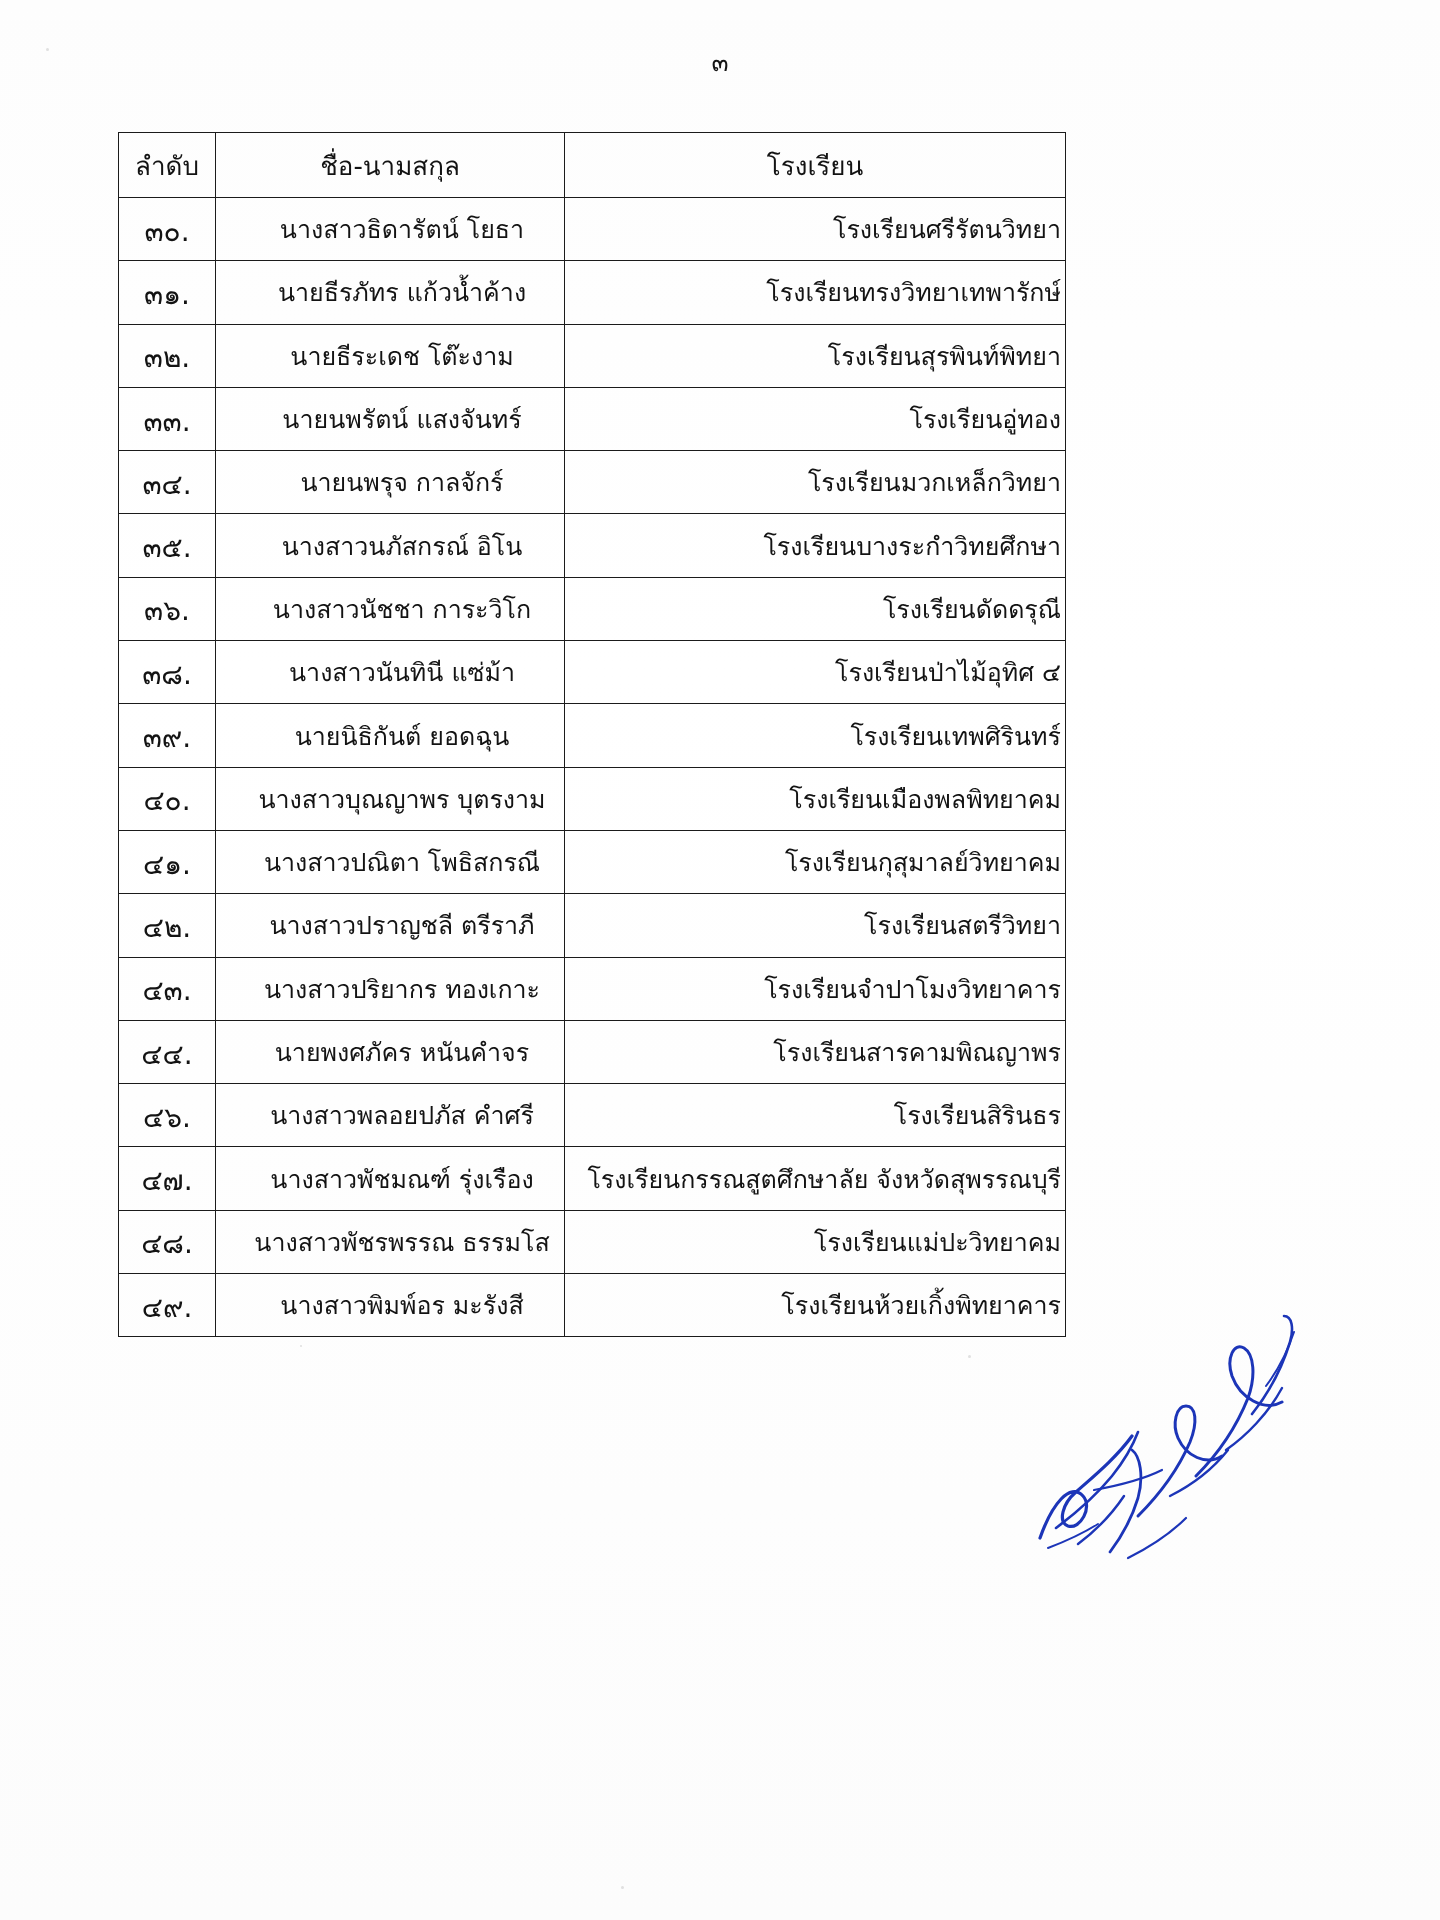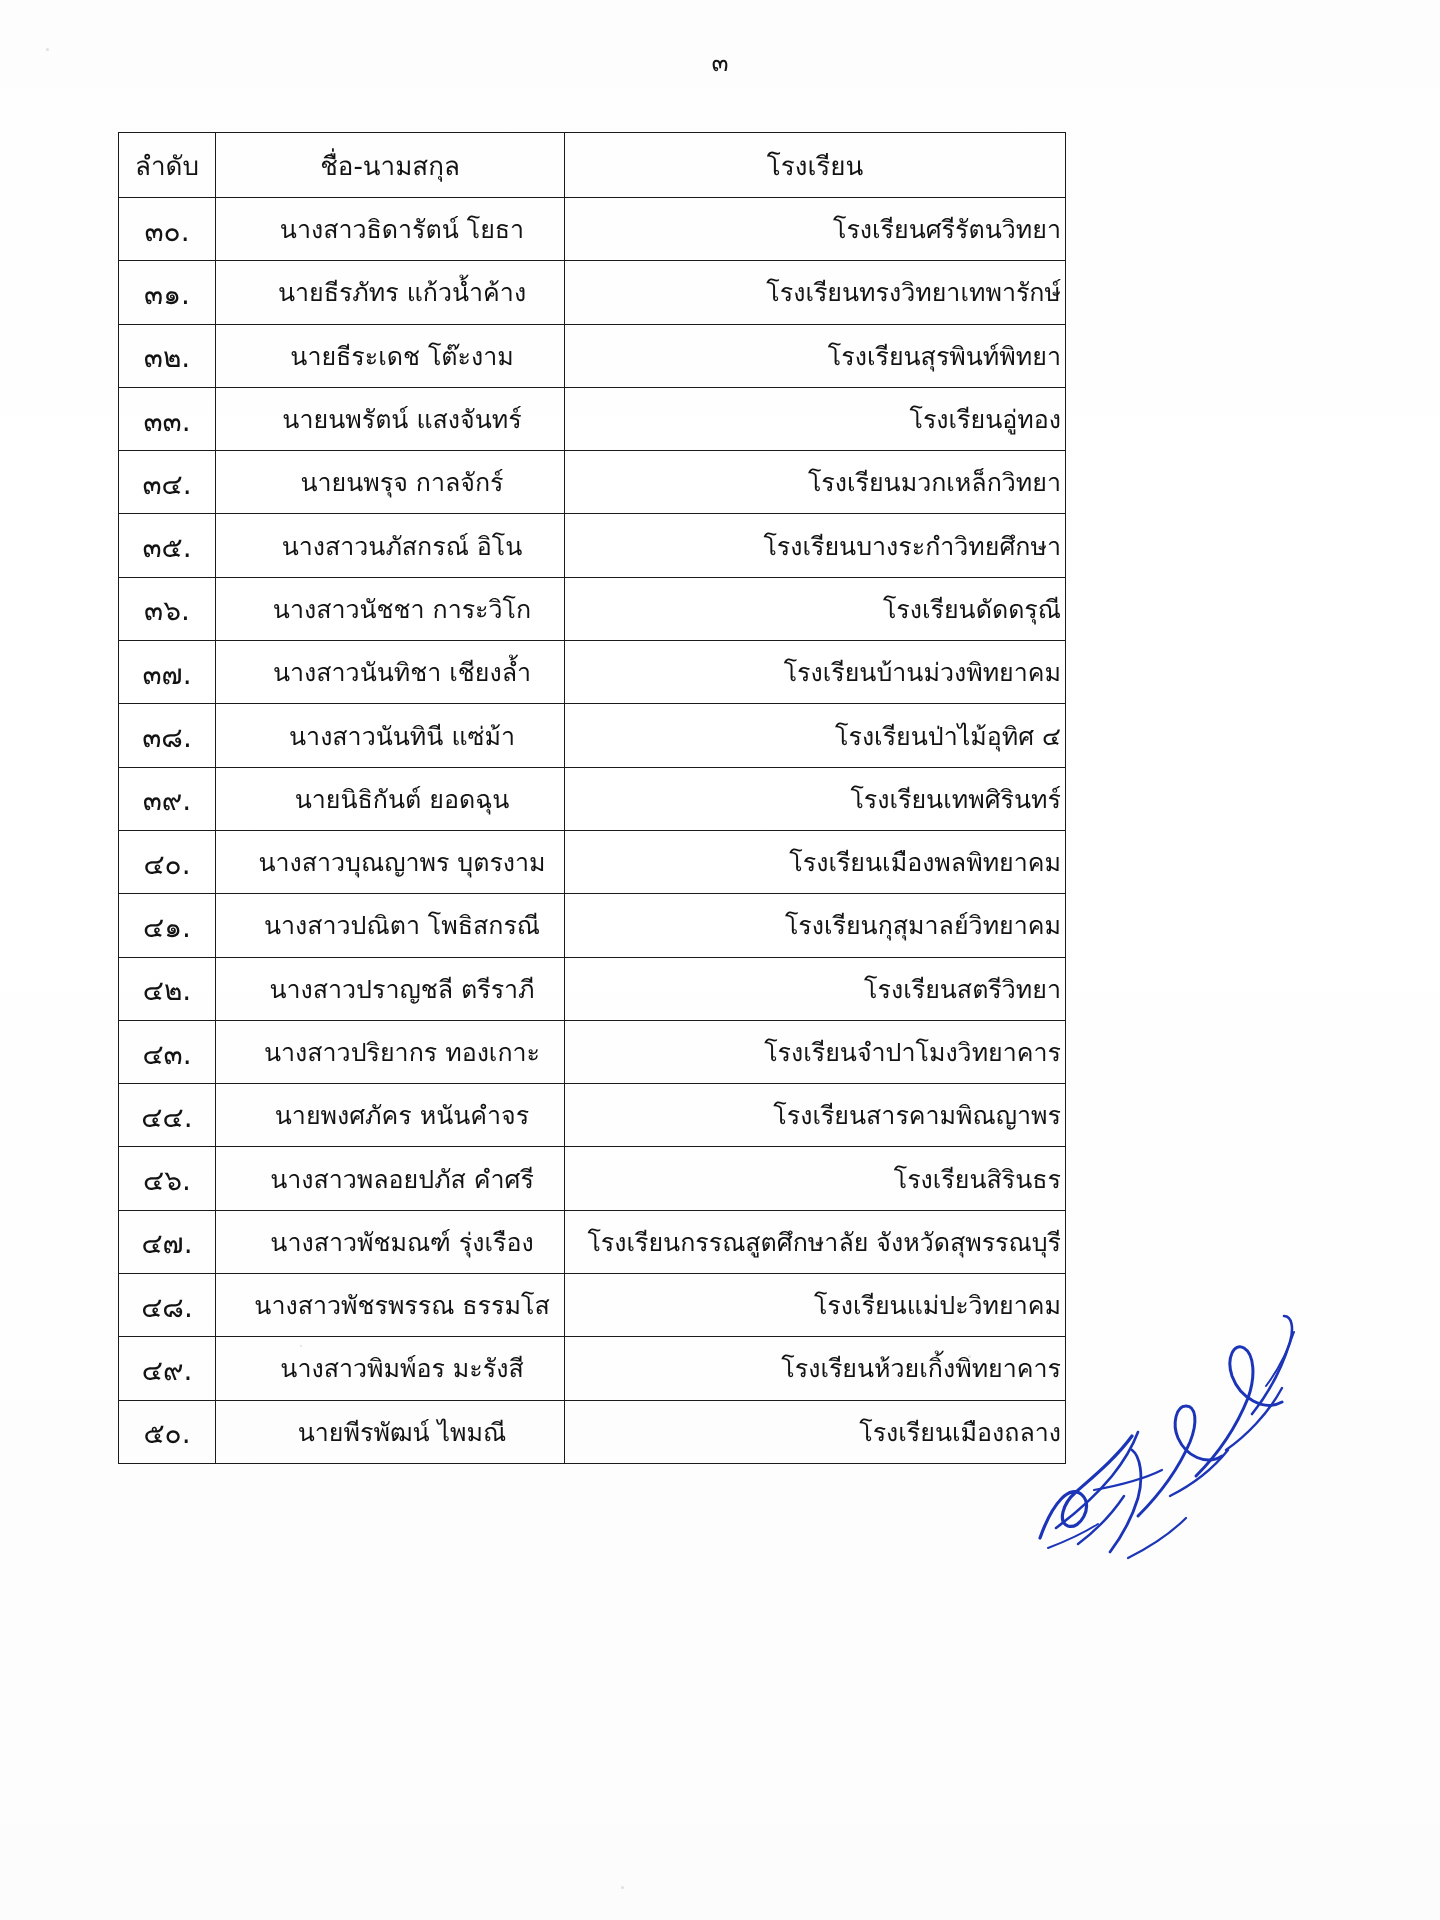--- a/index.html
+++ b/index.html
@@ -158,25 +158,20 @@
             <td class="c-no">๓๕.</td>
             <td class="c-name">นางสาวนภัสกรณ์  อิโน</td>
             <td class="c-school">โรงเรียนบางระกำวิทยศึกษา</td>
           </tr>
           <tr>
             <td class="c-no">๓๖.</td>
             <td class="c-name">นางสาวนัชชา  การะวิโก</td>
             <td class="c-school">โรงเรียนดัดดรุณี</td>
           </tr>
           <tr>
-            <td class="c-no">๓๗.</td>
-            <td class="c-name">นางสาวนันทิชา  เชียงล้ำ</td>
-            <td class="c-school">โรงเรียนบ้านม่วงพิทยาคม</td>
-          </tr>
-          <tr>
             <td class="c-no">๓๘.</td>
             <td class="c-name">นางสาวนันทินี  แซ่ม้า</td>
             <td class="c-school">โรงเรียนป่าไม้อุทิศ ๔</td>
           </tr>
           <tr>
             <td class="c-no">๓๙.</td>
             <td class="c-name">นายนิธิกันต์  ยอดฉุน</td>
             <td class="c-school">โรงเรียนเทพศิรินทร์</td>
           </tr>
           <tr>
@@ -216,25 +211,20 @@
           </tr>
           <tr>
             <td class="c-no">๔๘.</td>
             <td class="c-name">นางสาวพัชรพรรณ  ธรรมโส</td>
             <td class="c-school">โรงเรียนแม่ปะวิทยาคม</td>
           </tr>
           <tr>
             <td class="c-no">๔๙.</td>
             <td class="c-name">นางสาวพิมพ์อร  มะรังสี</td>
             <td class="c-school">โรงเรียนห้วยเกิ้งพิทยาคาร</td>
-          </tr>
-          <tr>
-            <td class="c-no">๕๐.</td>
-            <td class="c-name">นายพีรพัฒน์  ไพมณี</td>
-            <td class="c-school">โรงเรียนเมืองถลาง</td>
           </tr>
         </tbody>
     </table>
   </div>
 
   <div class="signature">
     <svg width="300" height="310" viewBox="0 0 300 310" fill="none" xmlns="http://www.w3.org/2000/svg">
       <g id="sig-strokes" stroke-linecap="round" stroke-linejoin="round" fill="none">
         <path d="M20 248 C32 214, 50 192, 63 206 C73 217, 60 240, 48 236 C38 232, 42 214, 56 202 C74 186, 96 168, 112 146" stroke-width="3.2" stroke="#1c35b8"></path>
         <path d="M36 238 C52 226, 74 208, 92 186 C104 171, 112 158, 118 142" stroke-width="2.6" stroke="#1c35b8"></path>

